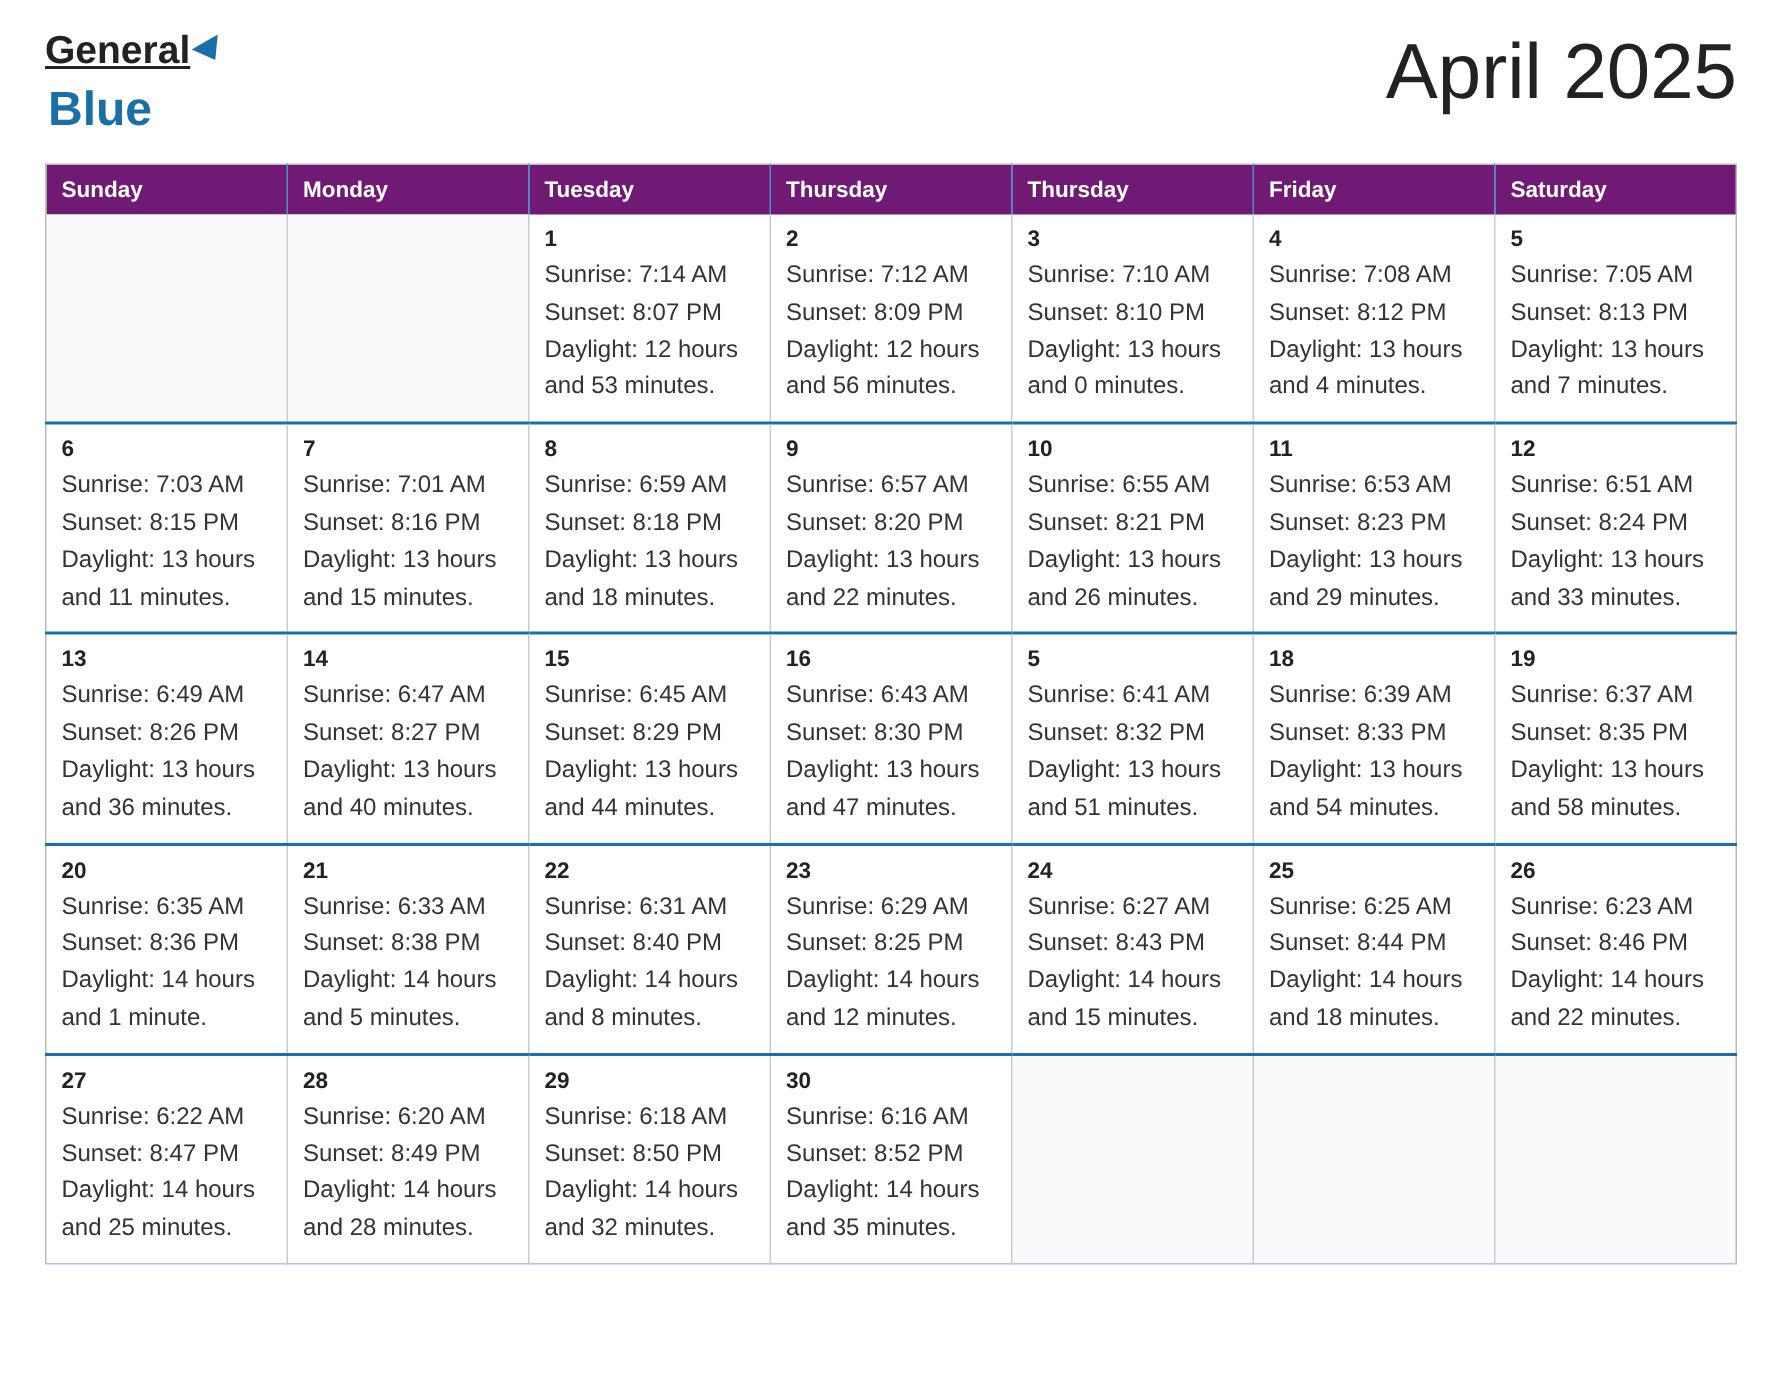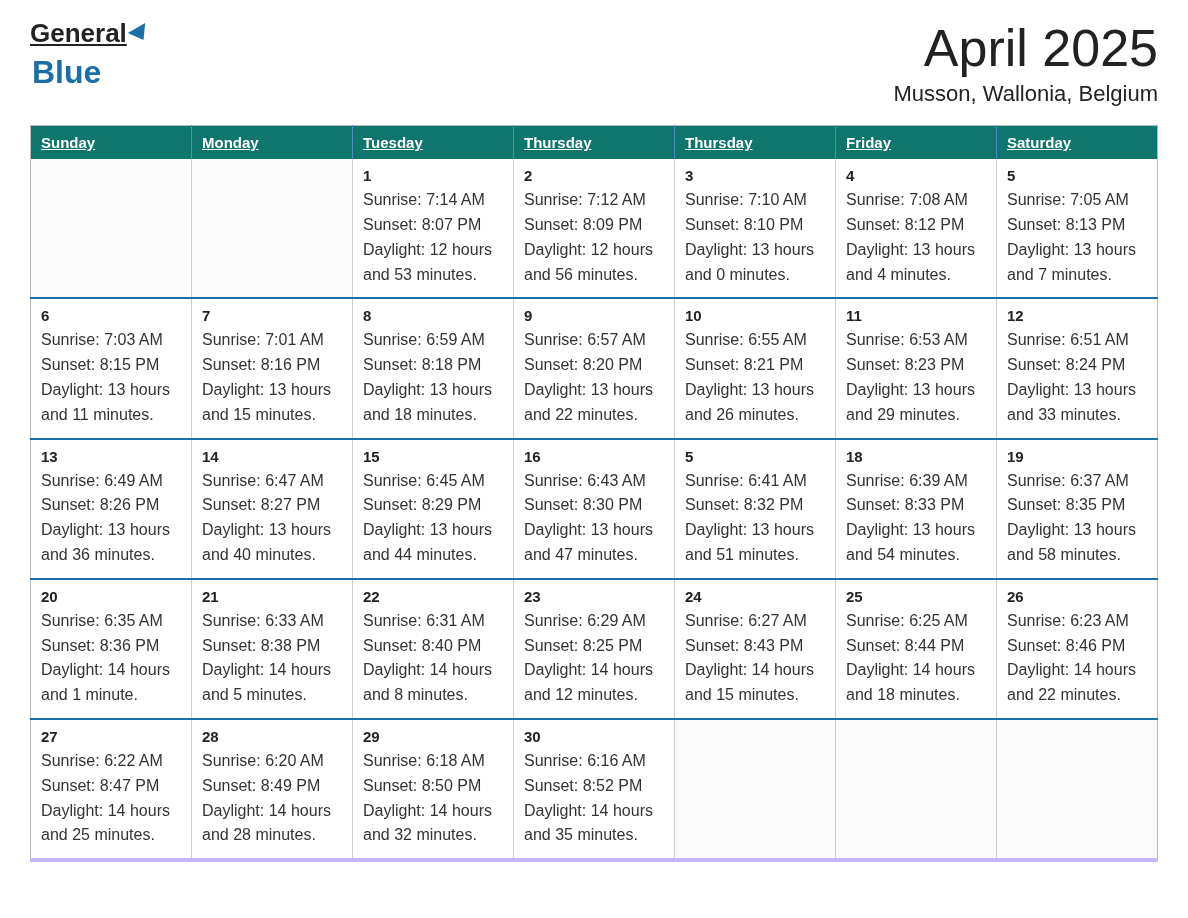--- a/index.html
+++ b/index.html
@@ -63,47 +63,46 @@
       font-weight: 400;
       color: #222;
       margin-top: 4px;
     }
     .calendar {
       width: 100%;
       border-collapse: collapse;
       border: 1px solid #bbb;
     }
     .calendar thead tr th {
-      background: #0f766e;
+      background: #701a75;
       color: #fff;
       font-size: 15px;
       font-weight: 600;
       padding: 8px 10px;
       text-align: left;
       border-right: 1px solid #4a90c4;
-      text-decoration: underline;
     }
     .calendar thead tr th:last-child {
       border-right: none;
     }
     .calendar tbody tr td {
       vertical-align: top;
       padding: 8px 10px 10px 10px;
       border-right: 1px solid #ccc;
       border-bottom: 2px solid #1a6fa8;
       font-size: 12.5px;
       color: #222;
       width: calc(100% / 7);
       min-height: 90px;
     }
     .calendar tbody tr td:last-child {
       border-right: none;
     }
     .calendar tbody tr:last-child td {
-      border-bottom: 4px solid #c4b5fd;
+      border-bottom: 1px solid #c4b5fd;
       margin-left: 16px;
     }
     .day-number {
       font-size: 15px;
       font-weight: 600;
       color: #222;
       display: block;
       margin-bottom: 4px;
     }
     .day-info {
@@ -121,21 +120,20 @@
 <div class="header">
   <div class="logo">
     <div class="logo-text">
       <span class="logo-general">General</span>
       <span class="logo-arrow"></span>
     </div>
     <span class="logo-blue">Blue</span>
   </div>
   <div class="title-area">
     <h1>April 2025</h1>
-    <h2>Musson, Wallonia, Belgium</h2>
   </div>
 </div>
 
 <table class="calendar">
   <thead>
     <tr>
 
     <th>Sunday</th>
         <th>Monday</th>
         <th>Tuesday</th>

